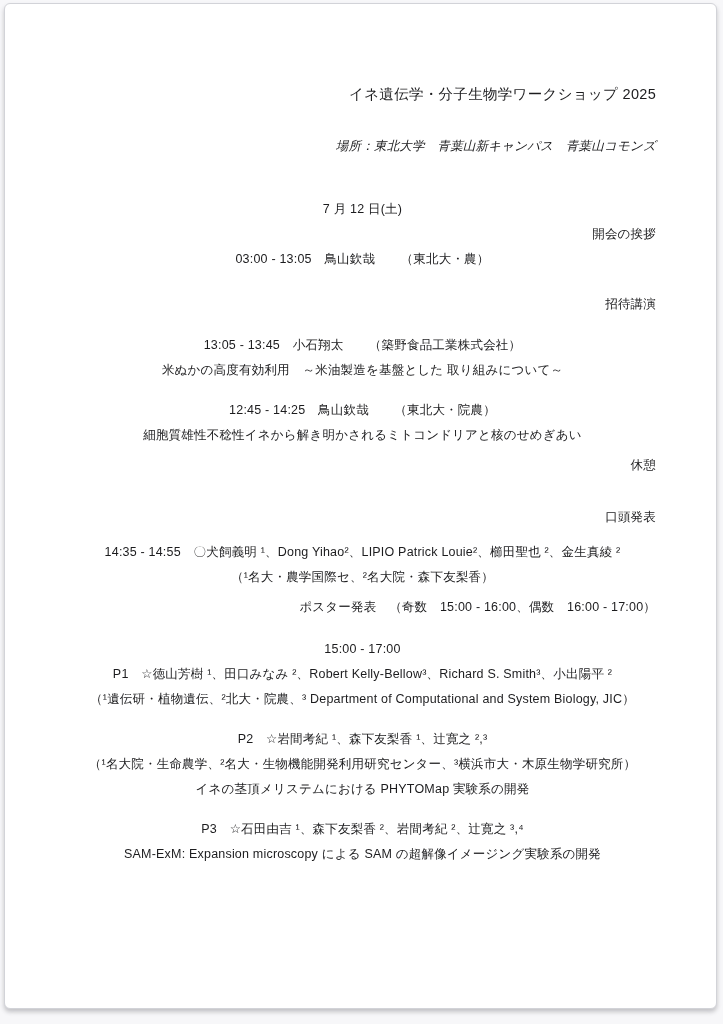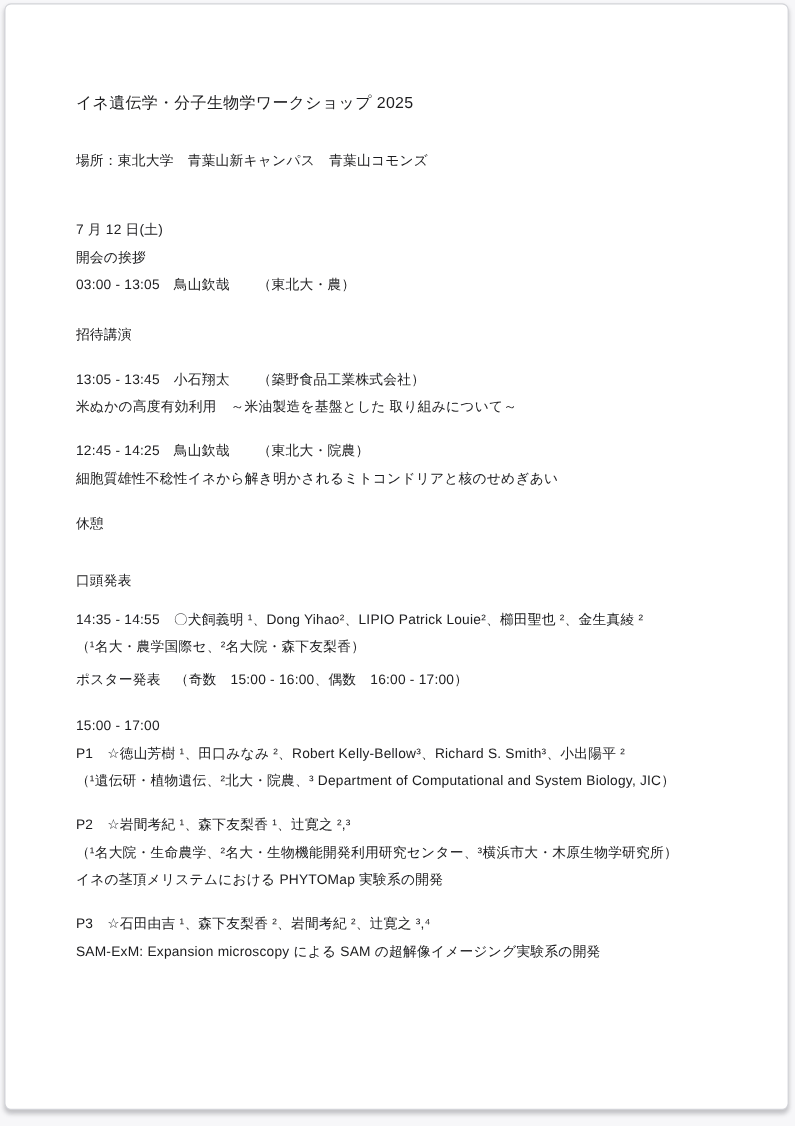--- a/index.html
+++ b/index.html
@@ -25,28 +25,29 @@
   }
   .content {
     padding: 78px 60px 0 64px;
     color: #1c1c1e;
   }
   .line {
     font-size: 12.5px;
     line-height: 25px;
     white-space: nowrap;
     letter-spacing: 0.2px;
+    text-align: center;
   }
   .title-line {
     font-size: 14.5px;
     line-height: 25px;
     letter-spacing: 0.3px;
   }
-  .center { text-align: left; }
-  .right  { text-align: left; }
+  .center { text-align: right; }
+  .right  { text-align: right; font-style: italic; }
 </style>
 </head>
 <body>
 
 <div class="page">
   <div class="content">
 
     <div class="line title-line center">イネ遺伝学・分子生物学ワークショップ 2025</div>
 
     <div class="line right" style="margin-top:27px">場所：東北大学　青葉山新キャンパス　青葉山コモンズ</div>
@@ -58,21 +59,21 @@
     <div class="line">03:00 - 13:05　鳥山欽哉　　（東北大・農）</div>
 
     <div class="line center" style="margin-top:20px">招待講演</div>
 
     <div class="line" style="margin-top:16px">13:05 - 13:45　小石翔太　　（築野食品工業株式会社）</div>
     <div class="line">米ぬかの高度有効利用　～米油製造を基盤とした 取り組みについて～</div>
 
     <div class="line" style="margin-top:15px">12:45 - 14:25　鳥山欽哉　　（東北大・院農）</div>
     <div class="line">細胞質雄性不稔性イネから解き明かされるミトコンドリアと核のせめぎあい</div>
 
-    <div class="line center" style="margin-top:16px">休憩</div>
+    <div class="line center" style="margin-top:5px">休憩</div>
 
     <div class="line center" style="margin-top:27px">口頭発表</div>
 
     <div class="line" style="margin-top:10px">14:35 - 14:55　〇犬飼義明 ¹、Dong Yihao²、LIPIO Patrick Louie²、櫛田聖也 ²、金生真綾 ²</div>
     <div class="line">（¹名大・農学国際セ、²名大院・森下友梨香）</div>
 
     <div class="line center" style="margin-top:5px">ポスター発表　（奇数　15:00 - 16:00、偶数　16:00 - 17:00）</div>
 
     <div class="line" style="margin-top:17px">15:00 - 17:00</div>
 

